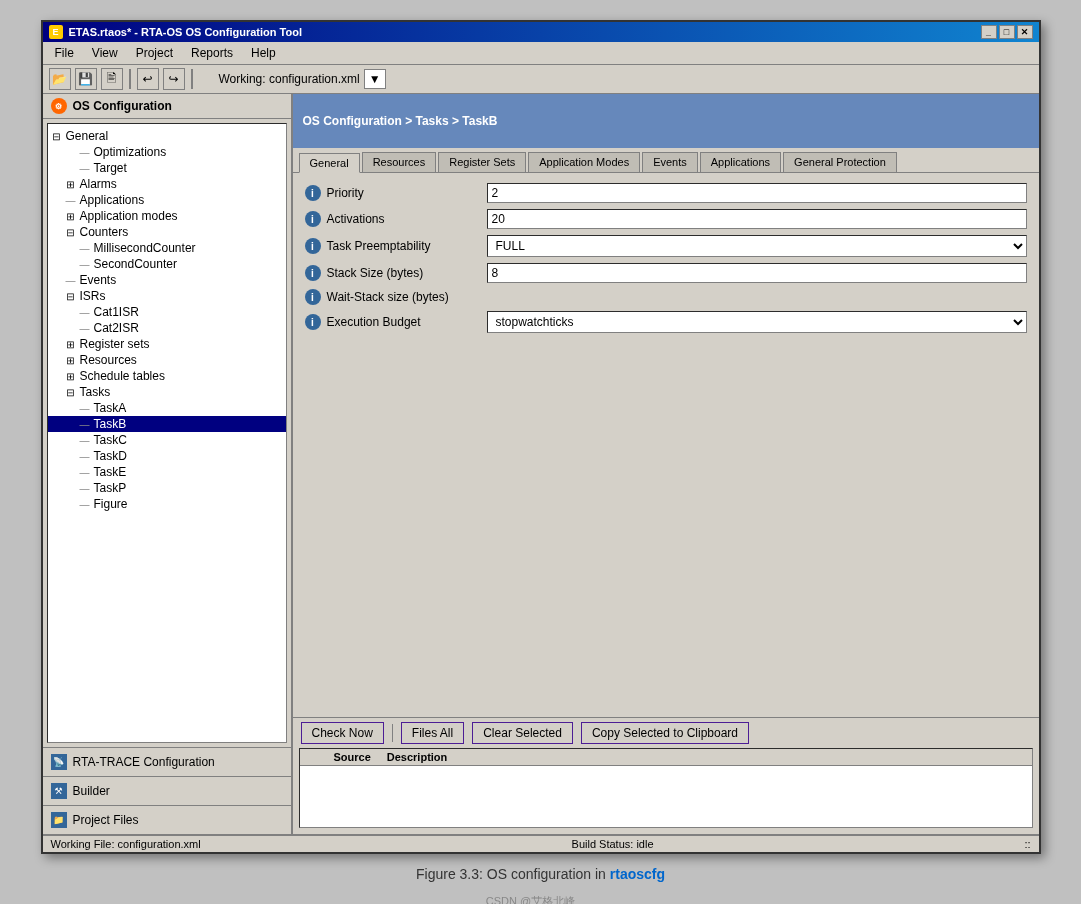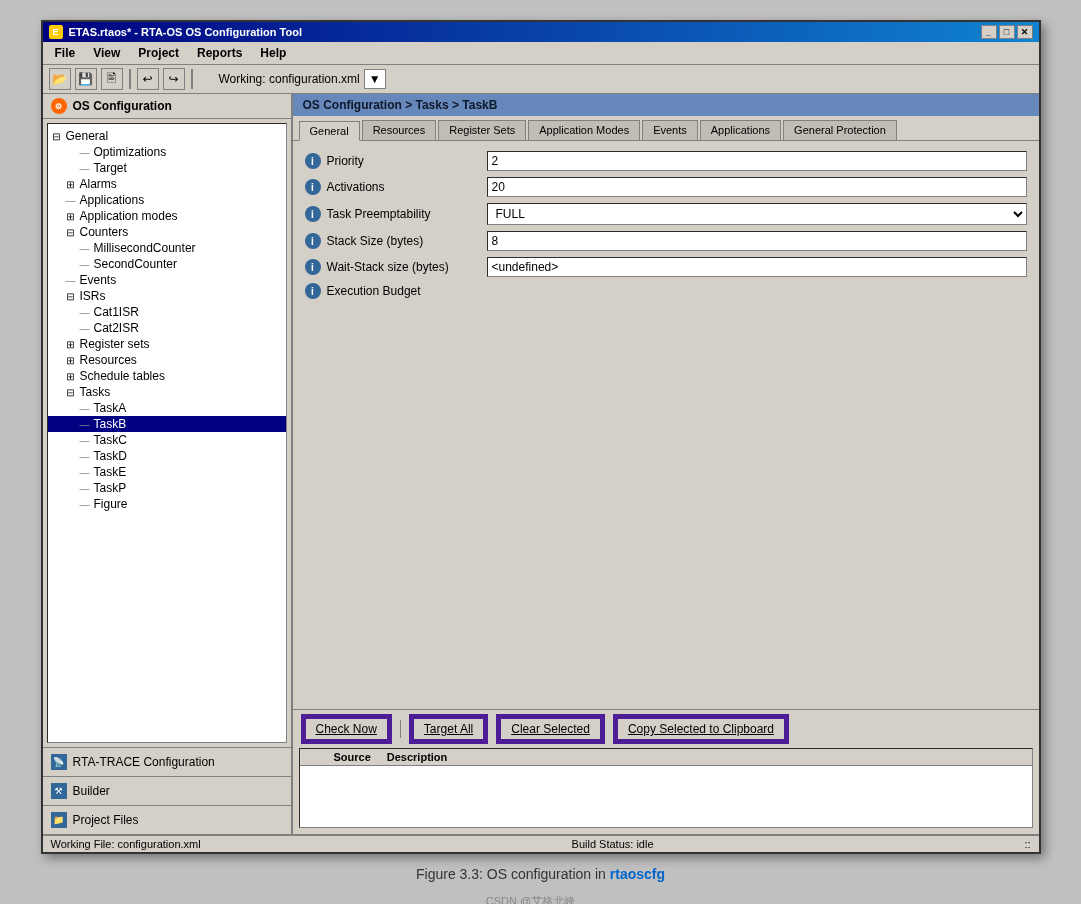--- a/index.html
+++ b/index.html
@@ -68,21 +68,20 @@
       background: #d4d0c8;
       border-bottom: 1px solid #808080;
       padding: 2px 4px;
       display: flex;
       gap: 2px;
     }
     .menu-item {
       padding: 2px 8px;
       cursor: pointer;
       font-size: 12px;
-      font-weight: bold;
     }
 
     
     .toolbar {
       background: #d4d0c8;
       border-bottom: 1px solid #808080;
       padding: 3px 6px;
       display: flex;
       align-items: center;
       gap: 4px;
@@ -217,22 +216,22 @@
     .right-panel {
       flex: 1;
       display: flex;
       flex-direction: column;
       background: #d4d0c8;
     }
 
     
     .breadcrumb-bar {
       background: #6688bb;
-      color: #0f172a;
-      padding: 4px 10px;
+      color: #ffffff;
+      padding: 20px 10px;
       font-size: 12px;
       font-weight: bold;
     }
 
     
     .tab-bar {
       background: #d4d0c8;
       display: flex;
       padding: 4px 6px 0 6px;
       gap: 2px;
@@ -328,24 +327,23 @@
       border-top: 1px solid #808080;
       background: #d4d0c8;
       padding: 4px 8px;
       display: flex;
       gap: 8px;
       align-items: center;
     }
     .bottom-btn {
       padding: 3px 10px;
       background: #d4d0c8;
-      border: 5px solid #4c1d95;
-      font-size: 12px;
-      cursor: pointer;
-      text-decoration: underline;
+      border: 1px solid #4c1d95;
+      font-size: 12px;
+      cursor: pointer;
     }
     .bottom-separator {
       width: 1px;
       height: 18px;
       background: #808080;
     }
 
     
     .log-area {
       background: white;
@@ -617,33 +615,36 @@
 
         <div class="form-row">
           <div class="form-info-icon">i</div>
           <span class="form-label">Stack Size (bytes)</span>
           <input class="form-input" type="text" value="8" style="">
         </div>
 
         <div class="form-row">
           <div class="form-info-icon">i</div>
           <span class="form-label">Wait-Stack size (bytes)</span>
-          <input class="form-input" type="text" value="&lt;undefined&gt;" style="">
         </div>
 
         <div class="form-row-split">
           <div class="form-info-icon">i</div>
           <span class="form-label">Execution Budget</span>
+          <select class="form-select-half">
+            <option value="stopwatchticks">stopwatchticks</option>
+            <option value="ticks">ticks</option>
+          </select>
         </div>
       </div>
 
       <div class="bottom-bar">
         <button class="bottom-btn">Check Now</button>
         <div class="bottom-separator"></div>
-        <button class="bottom-btn">Target All</button>
+        <button class="bottom-btn">Files All</button>
         <button class="bottom-btn">Clear Selected</button>
         <button class="bottom-btn">Copy Selected to Clipboard</button>
       </div>
 
       <div class="log-area">
         <div class="log-header">
           <span style="width:20px"></span>
           <span class="log-col">Source</span>
           <span class="log-col">Description</span>
         </div>

